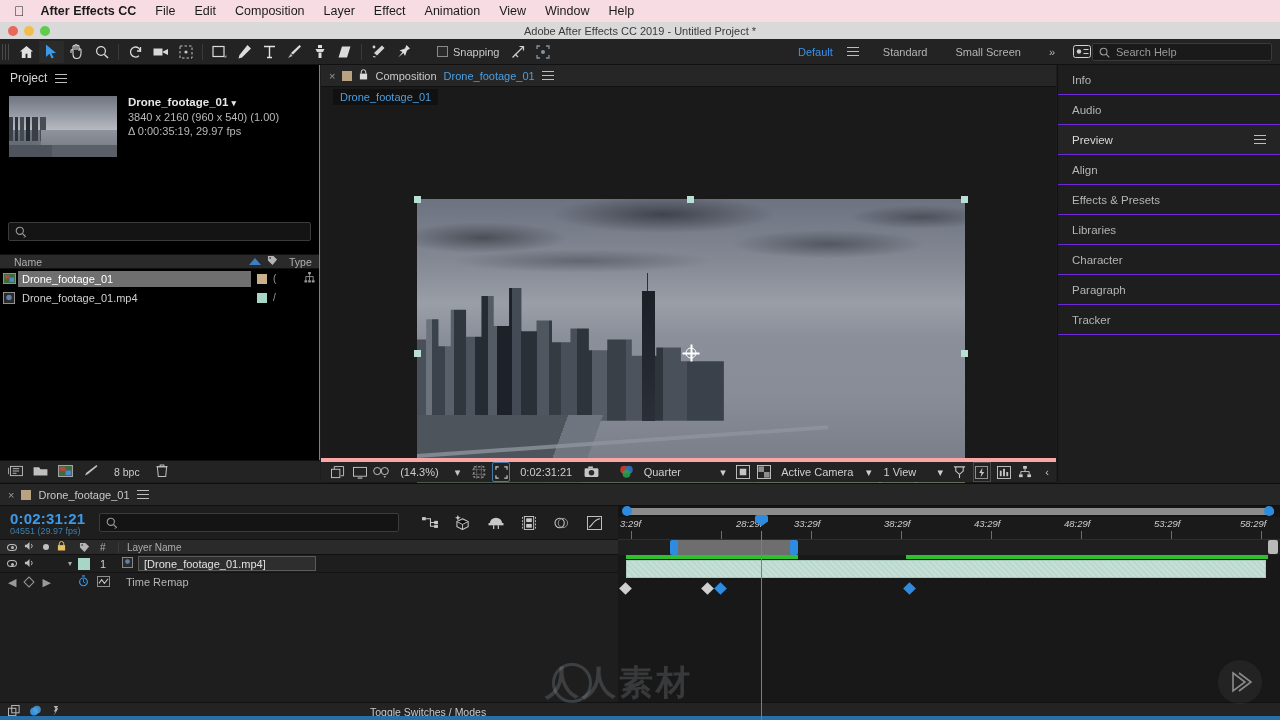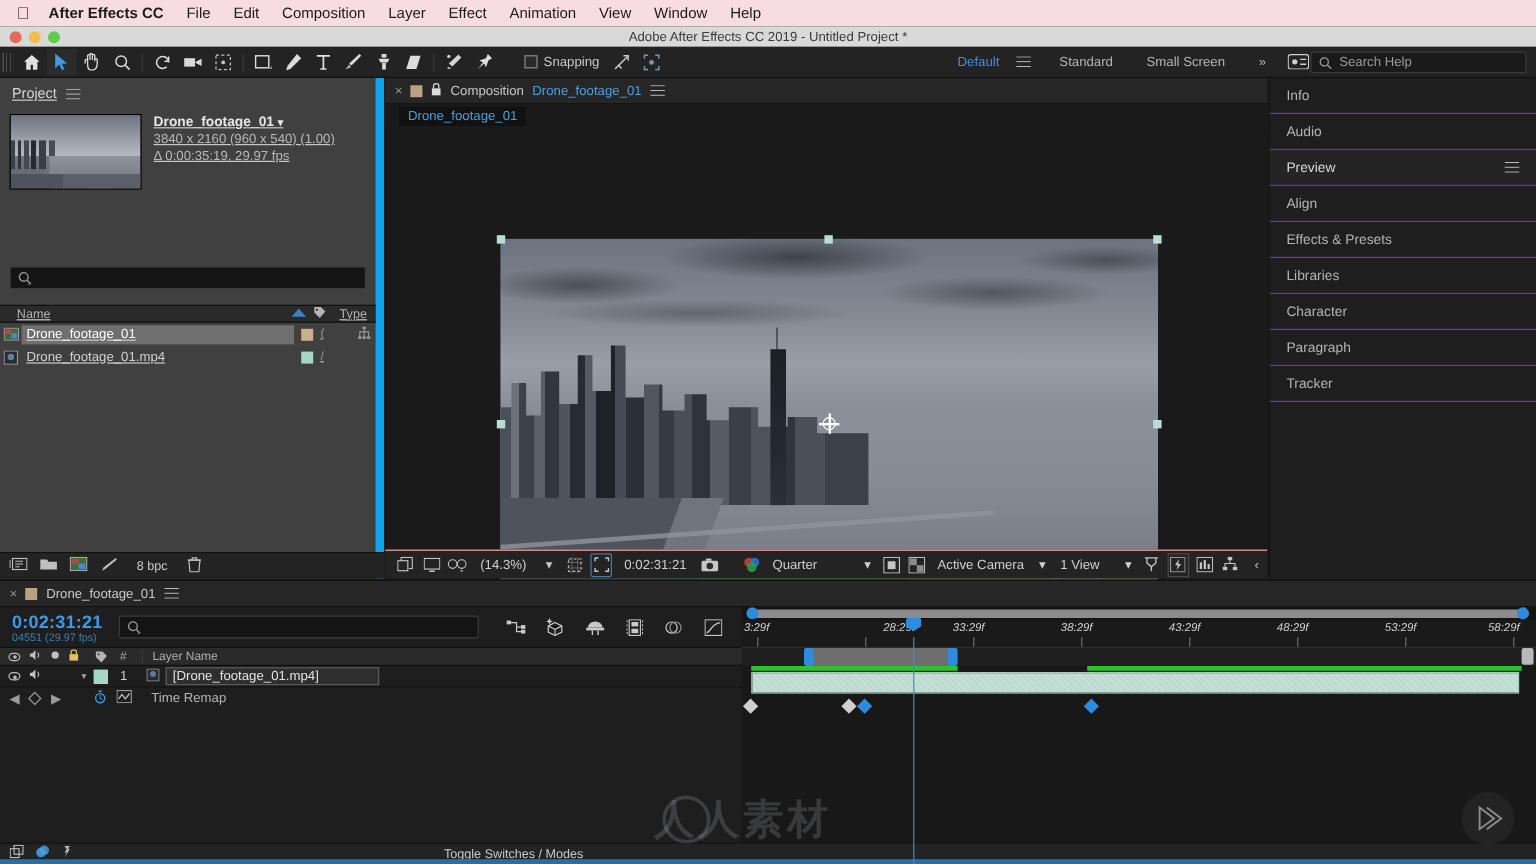--- a/index.html
+++ b/index.html
@@ -57,21 +57,21 @@
     position:absolute; right:8px; top:4px; width:180px; height:18px;
     background:#1a1a1a; border:1px solid #3a3a3a; border-radius:2px;
     display:flex; align-items:center; padding-left:6px; gap:6px; color:#9a9a9a;
   }
 
   
   .panel { position:absolute; background:#1e1e1e; }
 
   
   #project { top:65px; left:0; width:320px; height:417px;
-    background:#404040; border-right:7px solid #0ea5e9;text-decoration:underline; }
+    background:#000000; border-right:1px solid #0ea5e9; }
   .proj-head { display:flex; align-items:center; gap:8px; padding:6px 8px 0 10px; }
   .proj-head .ttl { font-size:12px; color:#d5d5d5; }
   .hamb { display:inline-block; width:12px; height:9px;
     background:linear-gradient(#bdbdbd 0 1px,transparent 1px 4px) repeat-y; background-size:12px 4px; }
   .proj-info { display:flex; gap:10px; padding:10px 8px 4px 8px; }
   .thumb { width:110px; height:63px; border:1px solid #000;
     background:
       radial-gradient(ellipse at 70% 85%, #7e8792 0%, transparent 50%),
       linear-gradient(#7b808c 0%, #8a8e98 35%, #70747e 55%, #5d6570 100%);
     position:relative; overflow:hidden; }
@@ -177,21 +177,21 @@
   .anchor { position:absolute; left:50%; top:50%; transform:translate(-50%,-50%);
     width:17px; height:17px; }
   .anchor:before,.anchor:after{ content:""; position:absolute; background:#fff; }
   .anchor:before{ left:8px; top:0; width:1.5px; height:17px; }
   .anchor:after{ left:0; top:8px; width:17px; height:1.5px; }
   .anchor span { position:absolute; left:3px; top:3px; width:11px; height:11px;
     border:1.5px solid #fff; border-radius:50%; }
 
   .comp-foot {
     position:absolute; bottom:0; left:0; width:735px; height:24px; background:#232323;
-    border-top:1px solid #fca5a5; display:flex; align-items:center; gap:4px; padding-left:8px;
+    border-top:4px solid #fca5a5; display:flex; align-items:center; gap:4px; padding-left:8px;
   }
   .cf-ico { width:22px; height:20px; display:flex; align-items:center; justify-content:center; color:#c6c6c6; }
   .cf-txt { padding:0 6px; color:#cfcfcf; font-size:11px; white-space:nowrap; }
   .cf-drop { display:flex; align-items:center; gap:5px; color:#cfcfcf; padding:0 4px; }
 
   
   #rightstack { top:65px; left:1057px; width:223px; height:417px; background:#1e1e1e;
     border-left:1px solid #111; }
   .rtab { height:30px; border-bottom:1px solid #6d28d9; display:flex; align-items:center;
     justify-content:space-between; padding:0 14px; color:#b4b4b4; font-size:11.5px;

